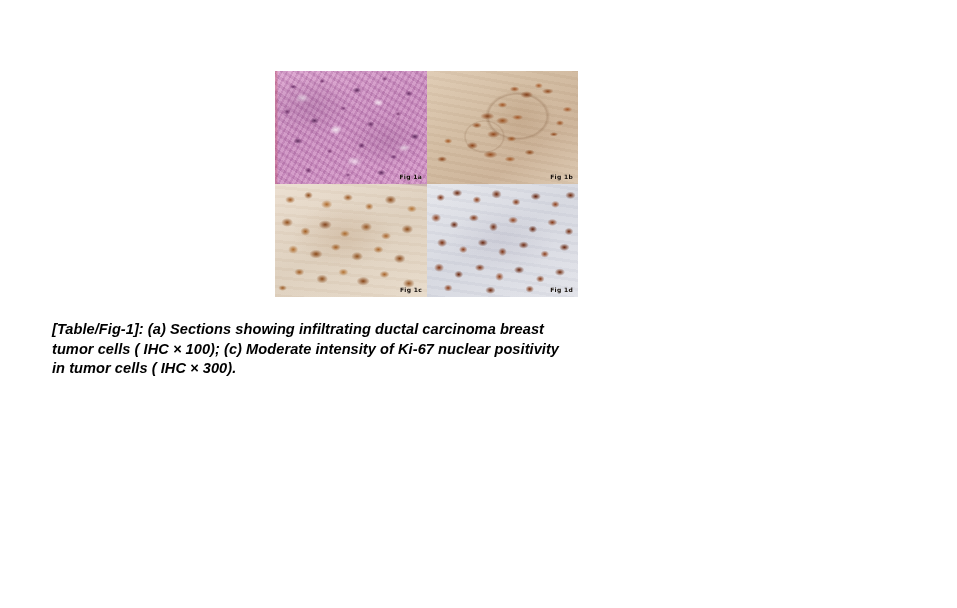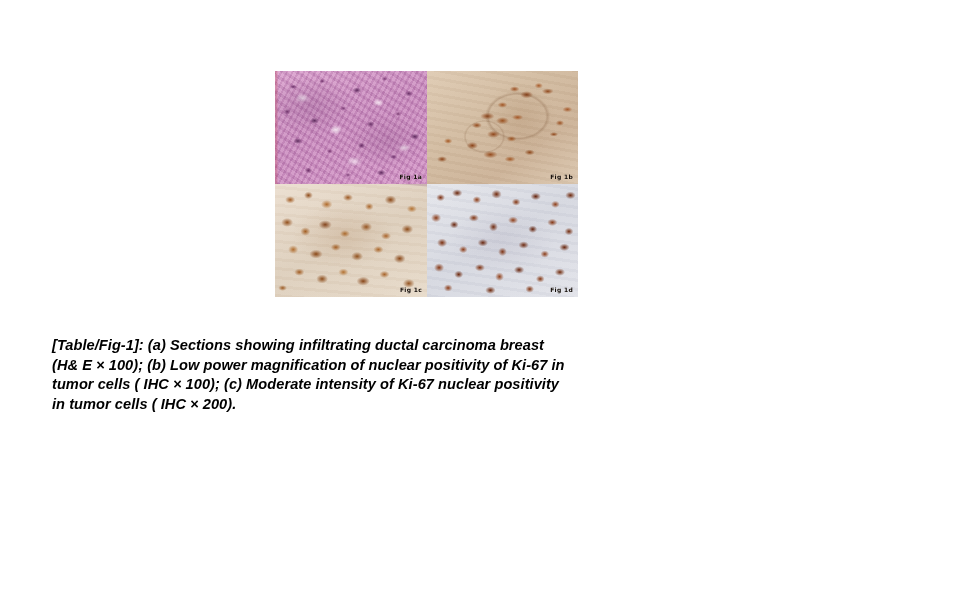--- a/index.html
+++ b/index.html
@@ -226,21 +226,20 @@
     left: 52px;
     top: 320px;
     width: 760px;
     font-family: "Liberation Sans", sans-serif;
     font-size: 14.6px;
     font-weight: bold;
     font-style: italic;
     color: #000000;
     line-height: 19.6px;
     letter-spacing: 0.05px;
-    margin-top: 16px;
   }
   #figure-caption .cap-line {
     display: block;
     white-space: pre;
   }
 </style>
 </head>
 <body>
 
 <div id="figure-block">
@@ -260,16 +259,15 @@
 
     <div class="panel panel-d">
       <span class="panel-label">Fig 1d</span>
     </div>
 
   </div>
 </div>
 
 <div id="figure-caption">
   <span class="cap-line">[Table/Fig-1]: (a) Sections showing infiltrating ductal carcinoma breast</span>
-  <span class="cap-line">(H&amp; E × 100); (b) Low power magnification of nuclear positivity of Ki-67 in</span>
   <span class="cap-line">tumor cells ( IHC × 100); (c) Moderate intensity of Ki-67 nuclear positivity</span>
-  <span class="cap-line">in tumor cells ( IHC × 200).</span>
+  <span class="cap-line">in tumor cells ( IHC × 300).</span>
 </div>
 
 </body></html>

